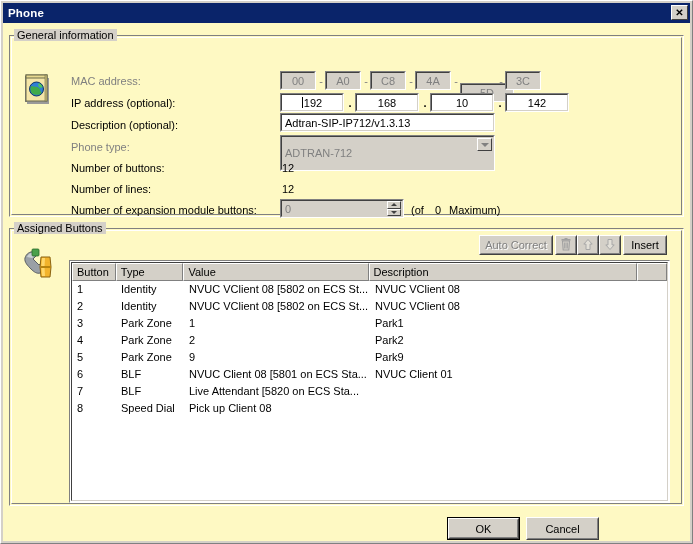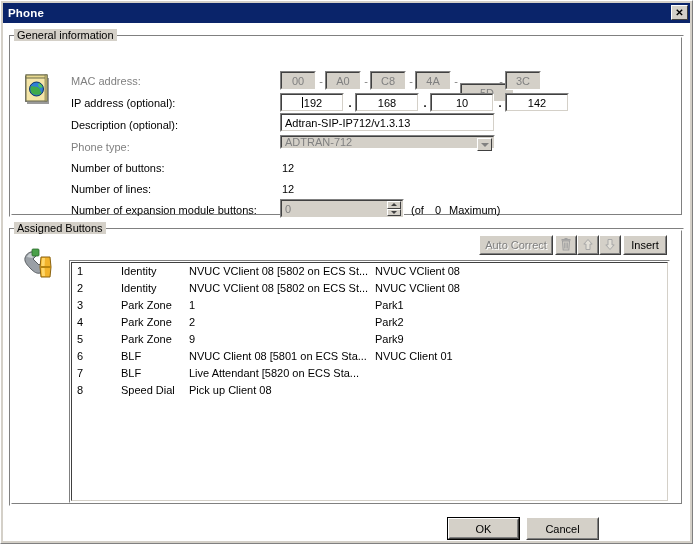--- a/index.html
+++ b/index.html
@@ -55,21 +55,21 @@
     font-weight: bold;
     line-height: 1;
     font-family: "Liberation Sans", sans-serif;
     cursor: default;
   }
   
   #client {
     position: absolute;
     left: 2px; top: 22px;
     width: 687px; height: 518px;
-    background: #ffffff;
+    background: #fef9c3;
   }
   
   .groupbox {
     position: absolute;
     border: 1px solid #808080;
     border-right-color: #ffffff;
     border-bottom-color: #ffffff;
     box-sizing: border-box;
   }
   .groupbox-inner {
@@ -166,21 +166,21 @@
     margin-right: 1px;
   }
   
   .svalue {
     position: absolute;
     font-size: 11px;
     color: #000;
   }
   
   #combo-phone-type {
-    left: 277px; top: 112px; width: 215px; height: 14px;
+    left: 277px; top: 112px; width: 215px; height: 36px;
     background: #d4d0c8;
   }
   .combo-arrow-btn {
     position: absolute;
     right: 2px; top: 2px;
     width: 15px; height: 13px;
     background: #d4d0c8;
     border: 1px solid #ffffff;
     border-right-color: #404040;
     border-bottom-color: #404040;
@@ -528,20 +528,27 @@
         </svg>
       </span>
     </div>
     <div class="btn" id="tb-insert">
       <div class="b2"></div>
       <span class="btn-label">Insert</span>
     </div>
 
     <div id="listview">
       <div class="lv-inner">
+        <div class="lv-header" id="lv-header">
+            <div class="lv-th" style="width: 44px;">Button</div>
+            <div class="lv-th" style="width: 68px;">Type</div>
+            <div class="lv-th" style="width: 186px;">Value</div>
+            <div class="lv-th" style="width: 270px;">Description</div>
+            <div class="lv-th" style="width: 30px;"></div>
+          </div>
         <div class="lv-body" id="lv-body">
             <div class="lv-row">
               <div class="lv-cell" style="width: 44px;">1</div>
               <div class="lv-cell" style="width: 68px;">Identity</div>
               <div class="lv-cell" style="width: 186px;">NVUC VClient 08 [5802 on ECS St...</div>
               <div class="lv-cell" style="width: 270px;">NVUC VClient 08</div>
             </div>
             <div class="lv-row">
               <div class="lv-cell" style="width: 44px;">2</div>
               <div class="lv-cell" style="width: 68px;">Identity</div>

